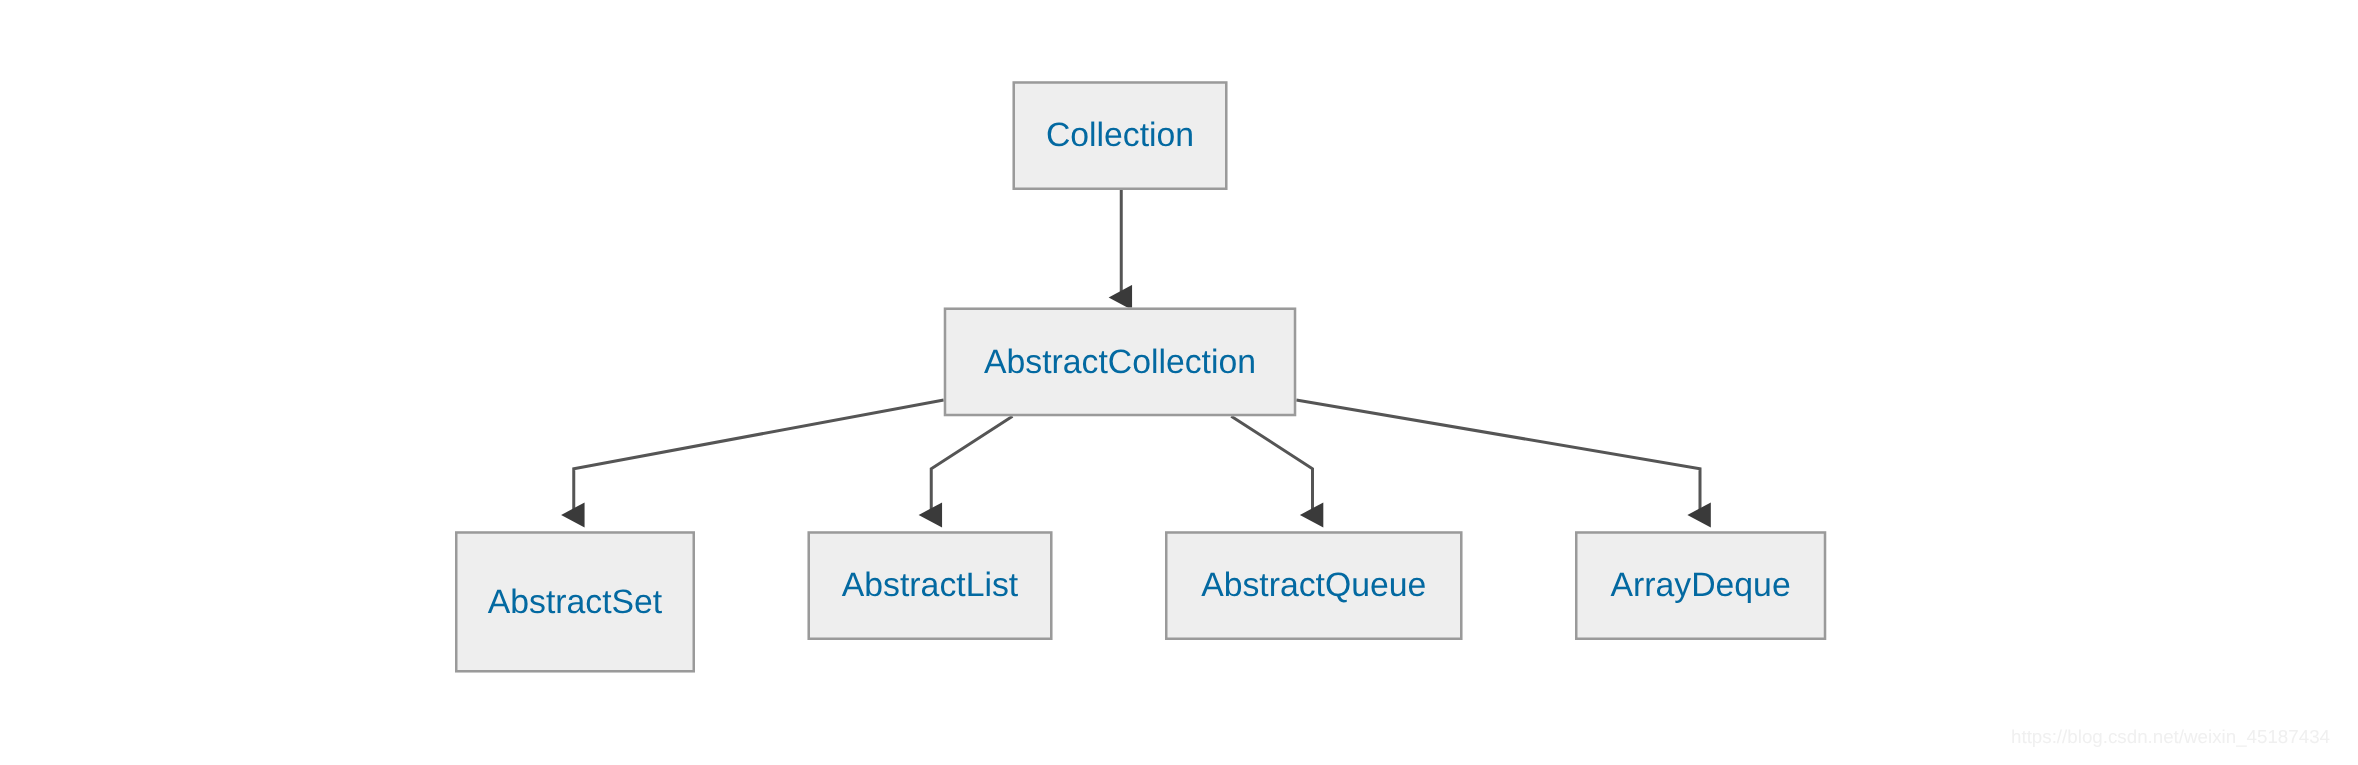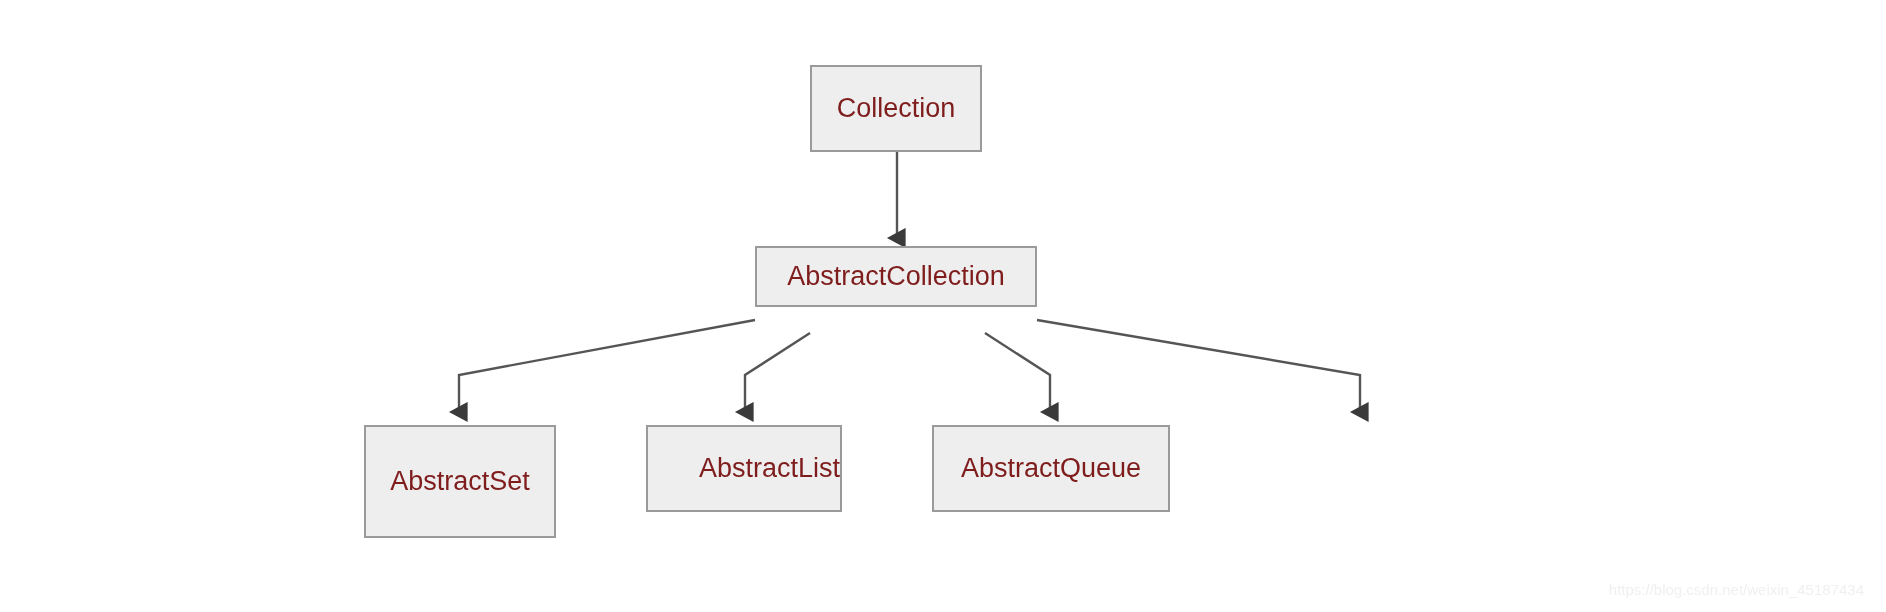--- a/index.html
+++ b/index.html
@@ -31,28 +31,28 @@
     border: 2px solid #9a9a9a;
     display: flex;
     align-items: center;
     justify-content: center;
     z-index: 2;
   }
   .node-label {
     font-family: "Liberation Sans", sans-serif;
     font-size: 27px;
     line-height: 1;
-    color: #7f1d1d;
+    color: #0369a1;
     white-space: nowrap;
     letter-spacing: 0px;
   }
   #node-collection       { left: 810px;  top: 65px;  width: 172px; height: 87px; }
-  #node-abstractcollection { left: 755px; top: 246px; width: 282px; height: 61px; }
+  #node-abstractcollection { left: 755px; top: 246px; width: 282px; height: 87px; }
   #node-abstractset      { left: 364px;  top: 425px; width: 192px; height: 113px; }
-  #node-abstractlist     { left: 646px;  top: 425px; width: 196px; height: 87px; justify-content: flex-end; }
+  #node-abstractlist     { left: 646px;  top: 425px; width: 196px; height: 87px; }
   #node-abstractqueue    { left: 932px;  top: 425px; width: 238px; height: 87px; justify-content: center; }
   #node-arraydeque       { left: 1260px; top: 425px; width: 201px; height: 87px; }
 
   #watermark {
     position: absolute;
     right: 22px;
     bottom: 14px;
     font-family: "Liberation Sans", sans-serif;
     font-size: 15px;
     color: #f0f0f0;
@@ -100,16 +100,19 @@
   </div>
 
   <div class="node-box" id="node-abstractlist">
     <span class="node-label">AbstractList</span>
   </div>
 
   <div class="node-box" id="node-abstractqueue">
     <span class="node-label">AbstractQueue</span>
   </div>
 
+  <div class="node-box" id="node-arraydeque">
+    <span class="node-label">ArrayDeque</span>
+  </div>
 
   <div id="watermark">https://blog.csdn.net/weixin_45187434</div>
 
 </div>
 
 </body></html>

